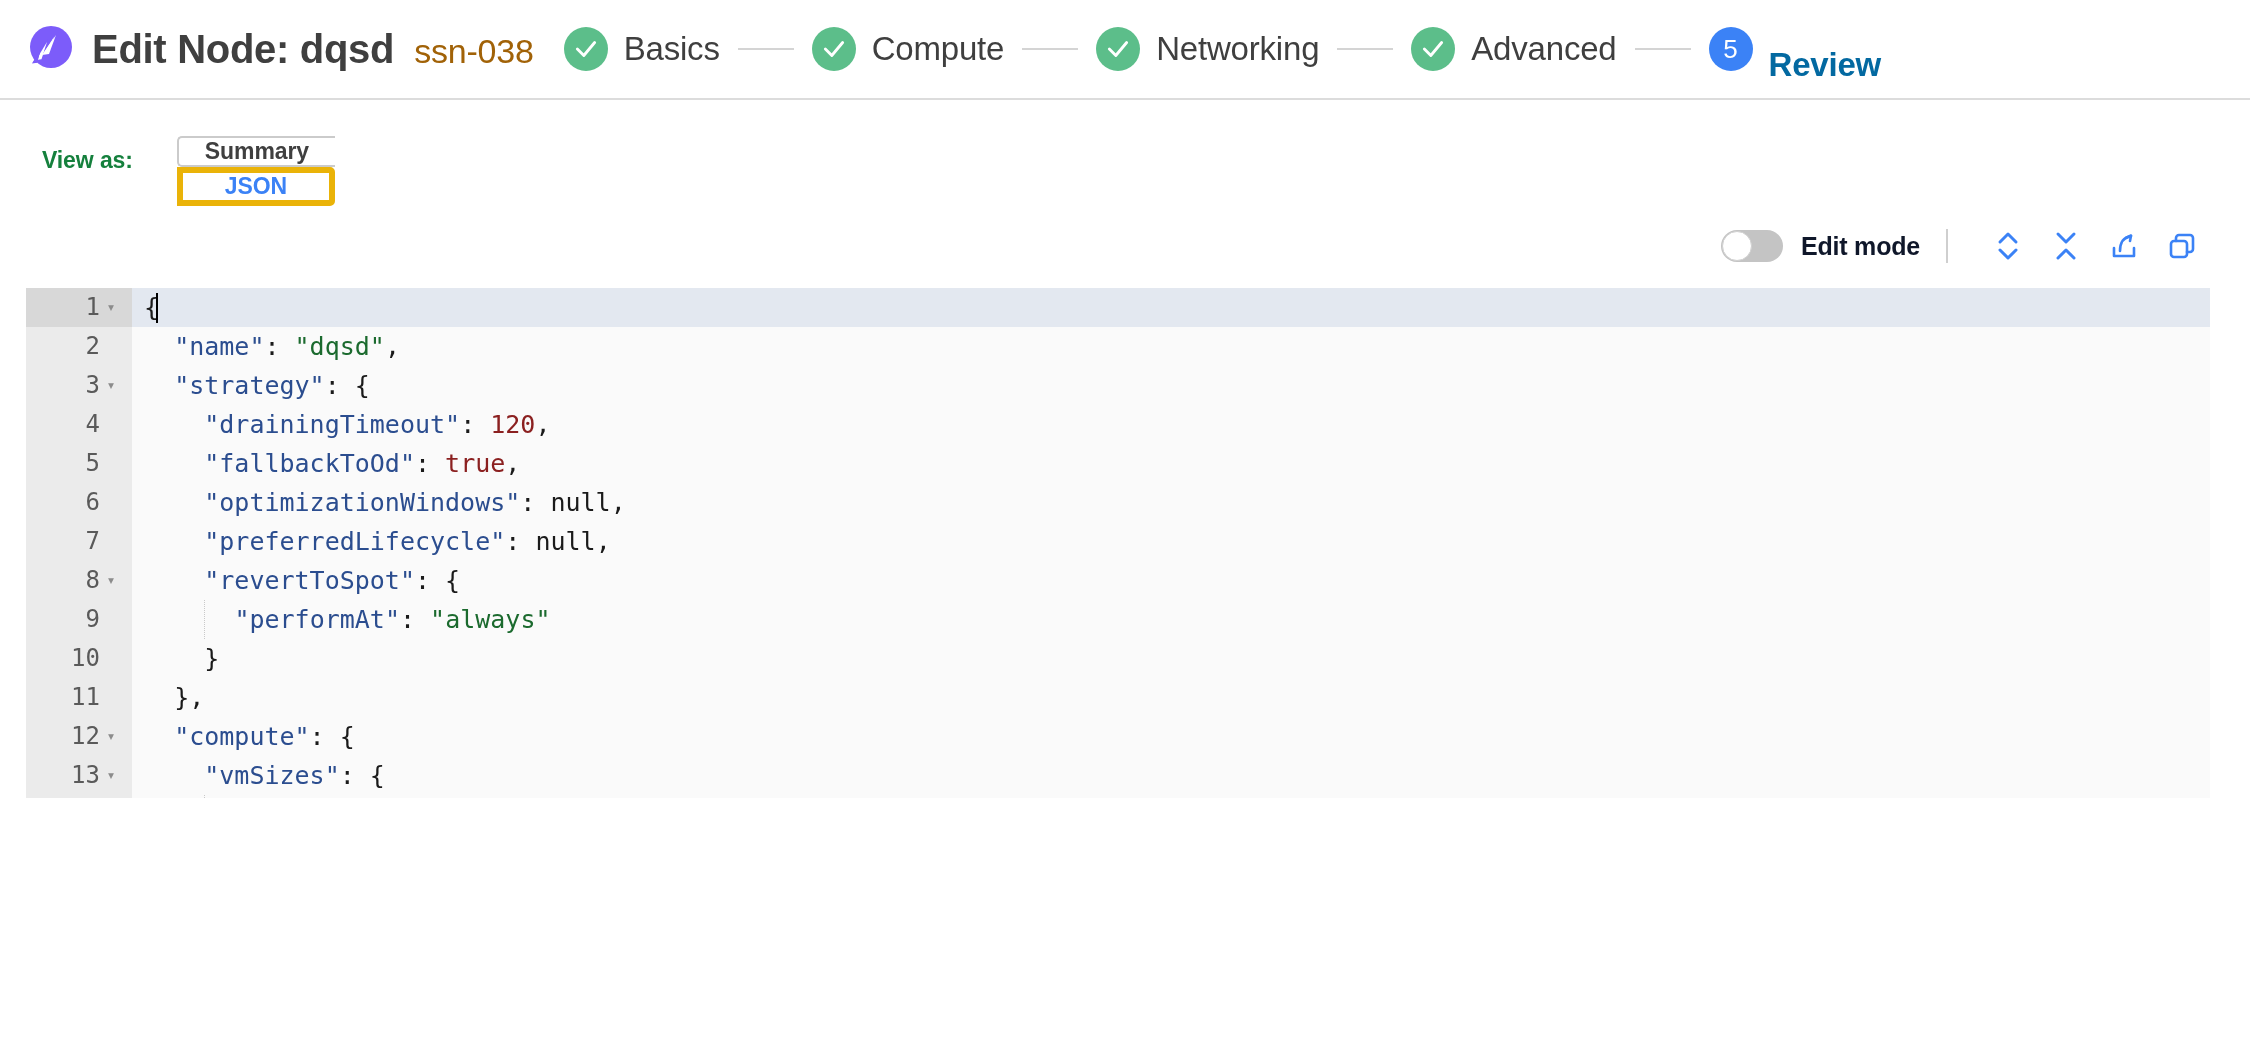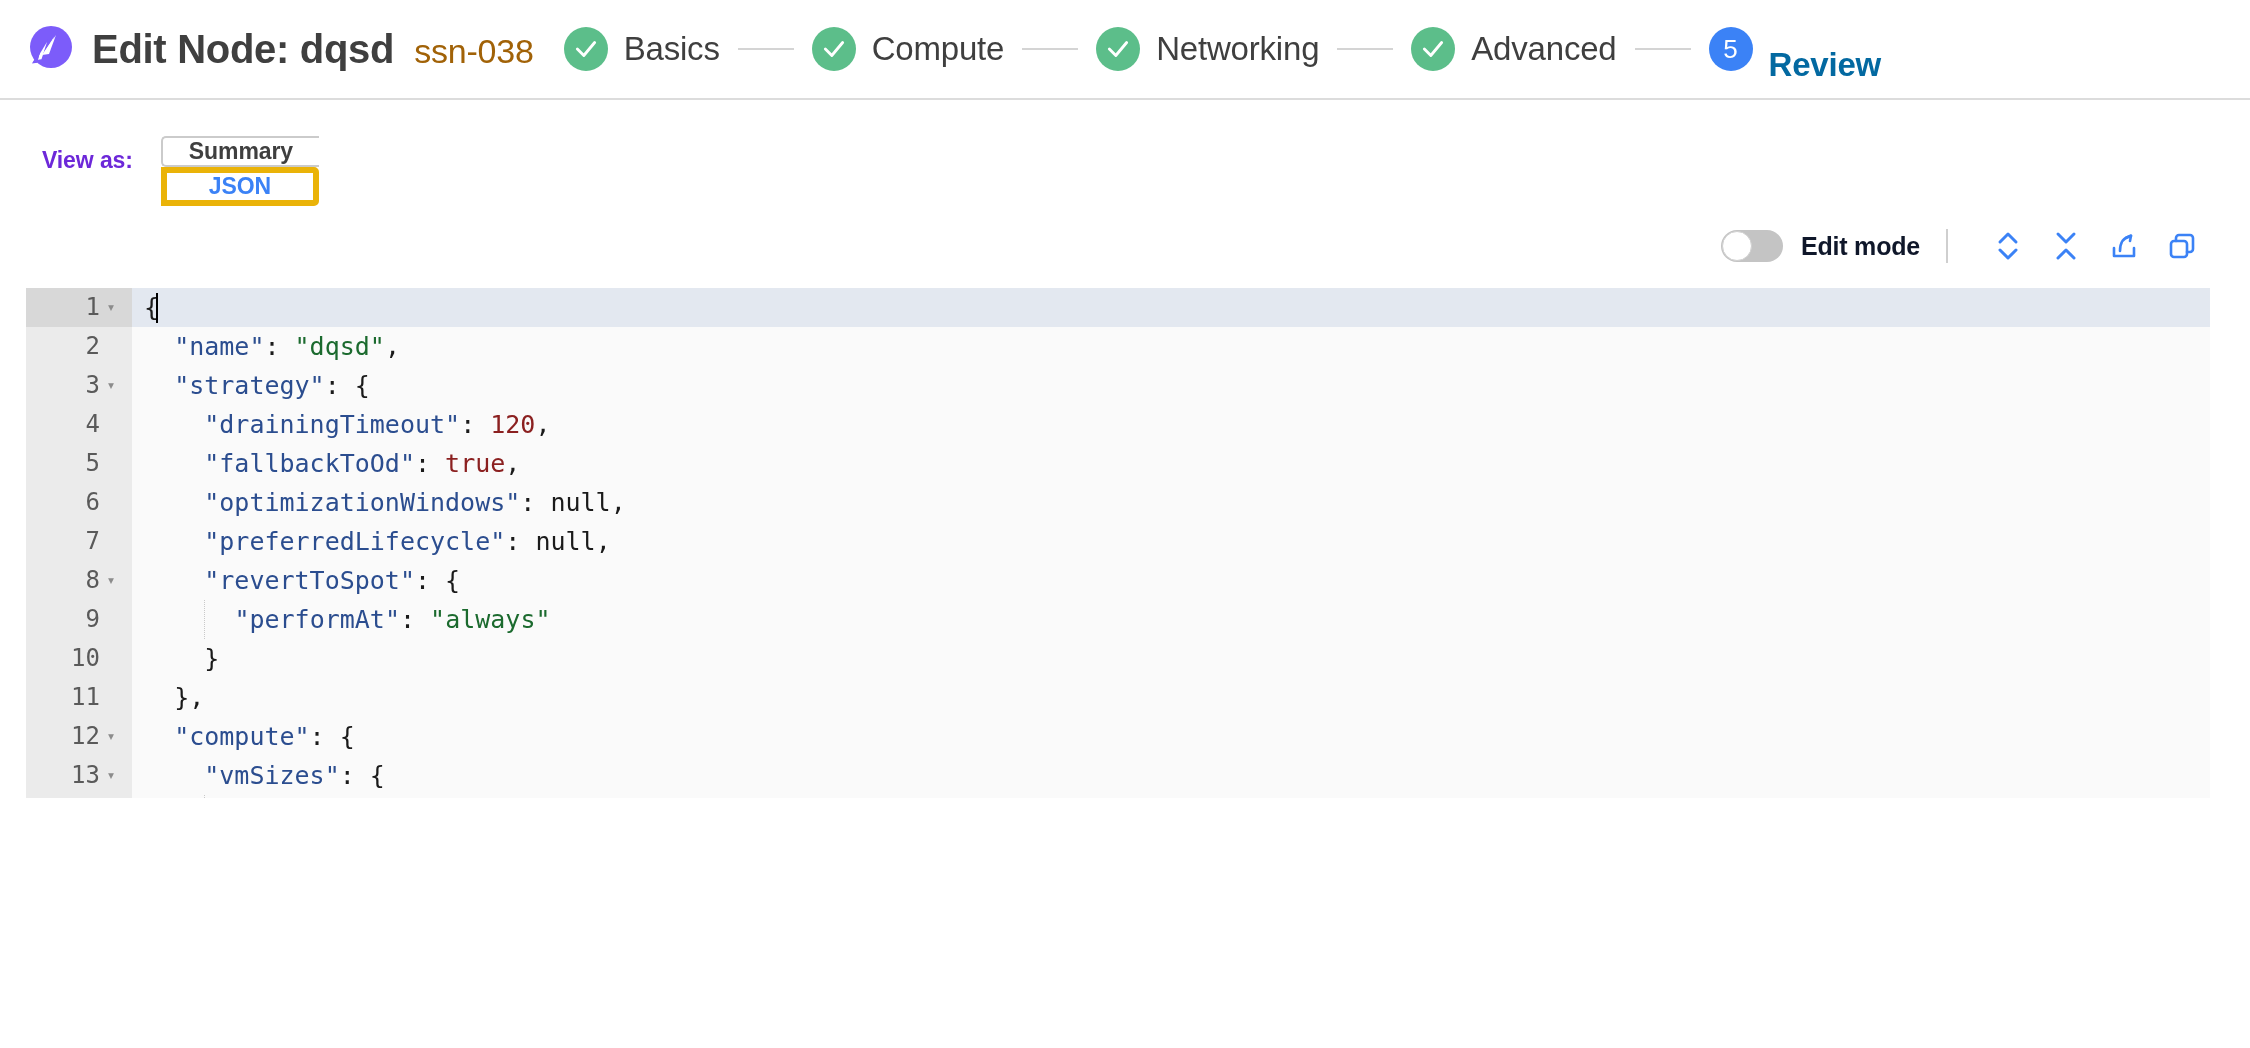--- a/index.html
+++ b/index.html
@@ -105,22 +105,22 @@
 
   
   .viewas-row {
     display: flex;
     align-items: center;
     padding: 36px 0 0 42px;
   }
   .viewas-label {
     font-size: 23px;
     font-weight: bold;
-    color: #6d28d9;
-    margin-right: 28px;
+    color: #15803d;
+    margin-right: 44px;
     letter-spacing: -0.1px;
   }
   .segmented {
     display: flex;
     align-items: stretch;
     height: 48px;
     flex-direction: column;
   }
   .seg {
     display: flex;

